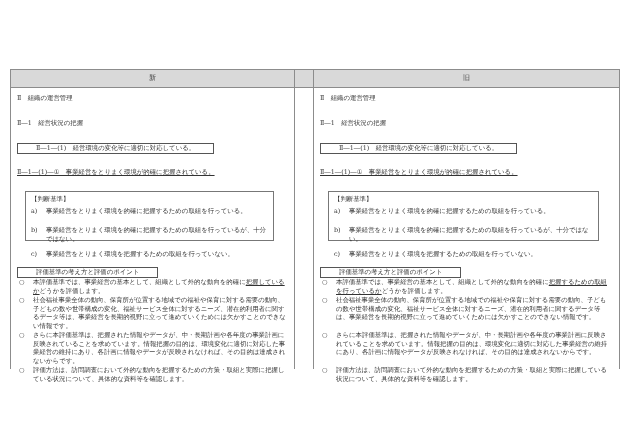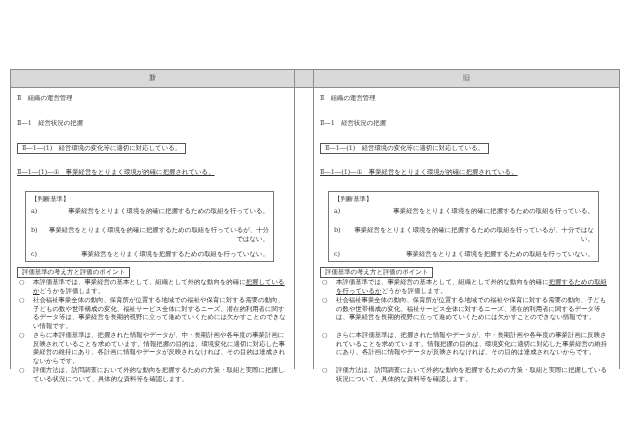--- a/index.html
+++ b/index.html
@@ -13,24 +13,24 @@
     .hdr.new { left: 0; width: 285px; }
     .hdr.gap { left: 284px; width: 20px; }
     .hdr.old { left: 303px; width: 307px; }
     .col { position: absolute; top: 18px; bottom: 16px; box-sizing: border-box;
            border-left: 1px solid #8c8c8c; border-right: 1px solid #8c8c8c; }
     .col.new { left: 0; width: 285px; }
     .col.gap { left: 284px; width: 20px; border-left: none; }
     .col.old { left: 303px; width: 307px; }
     .content { position: absolute; top: 0; left: 6px; right: 8px; font-size: 6.4px; line-height: 8.6px; }
     .line { position: absolute; left: 0; white-space: nowrap; }
-    .boxed { border: 1px solid #555; padding: 0 4px; display: inline-block; line-height: 9px; }
+    .boxed { border: 1px solid #555; padding: 0 18px; display: inline-block; line-height: 9px; }
     .underlined { text-decoration: underline; }
-    .judge { position: absolute; left: 8px; right: 12px; top: 104px; height: 71px;
-             border: 1.5px solid #777; box-sizing: border-box; text-align: right; }
+    .judge { position: absolute; left: 8px; right: 12px; top: 104px; height: 50px;
+             border: 1.5px solid #777; box-sizing: border-box; }
     .judge .title { position: absolute; left: 5px; top: 3px; }
     .judge .item { position: absolute; left: 5px; right: 4px; }
     .judge .item .lbl { position: absolute; left: 0; }
     .judge .item .txt { position: absolute; left: 15px; right: 0; }
     .points-title { position: absolute; left: 0; top: 180px; }
     .bullet { position: absolute; left: 0; right: 0; }
     .bullet .mark { position: absolute; left: 2px; }
     .bullet .txt { position: absolute; left: 16px; right: 0; }
     .u { text-decoration: underline; }
   </style>

